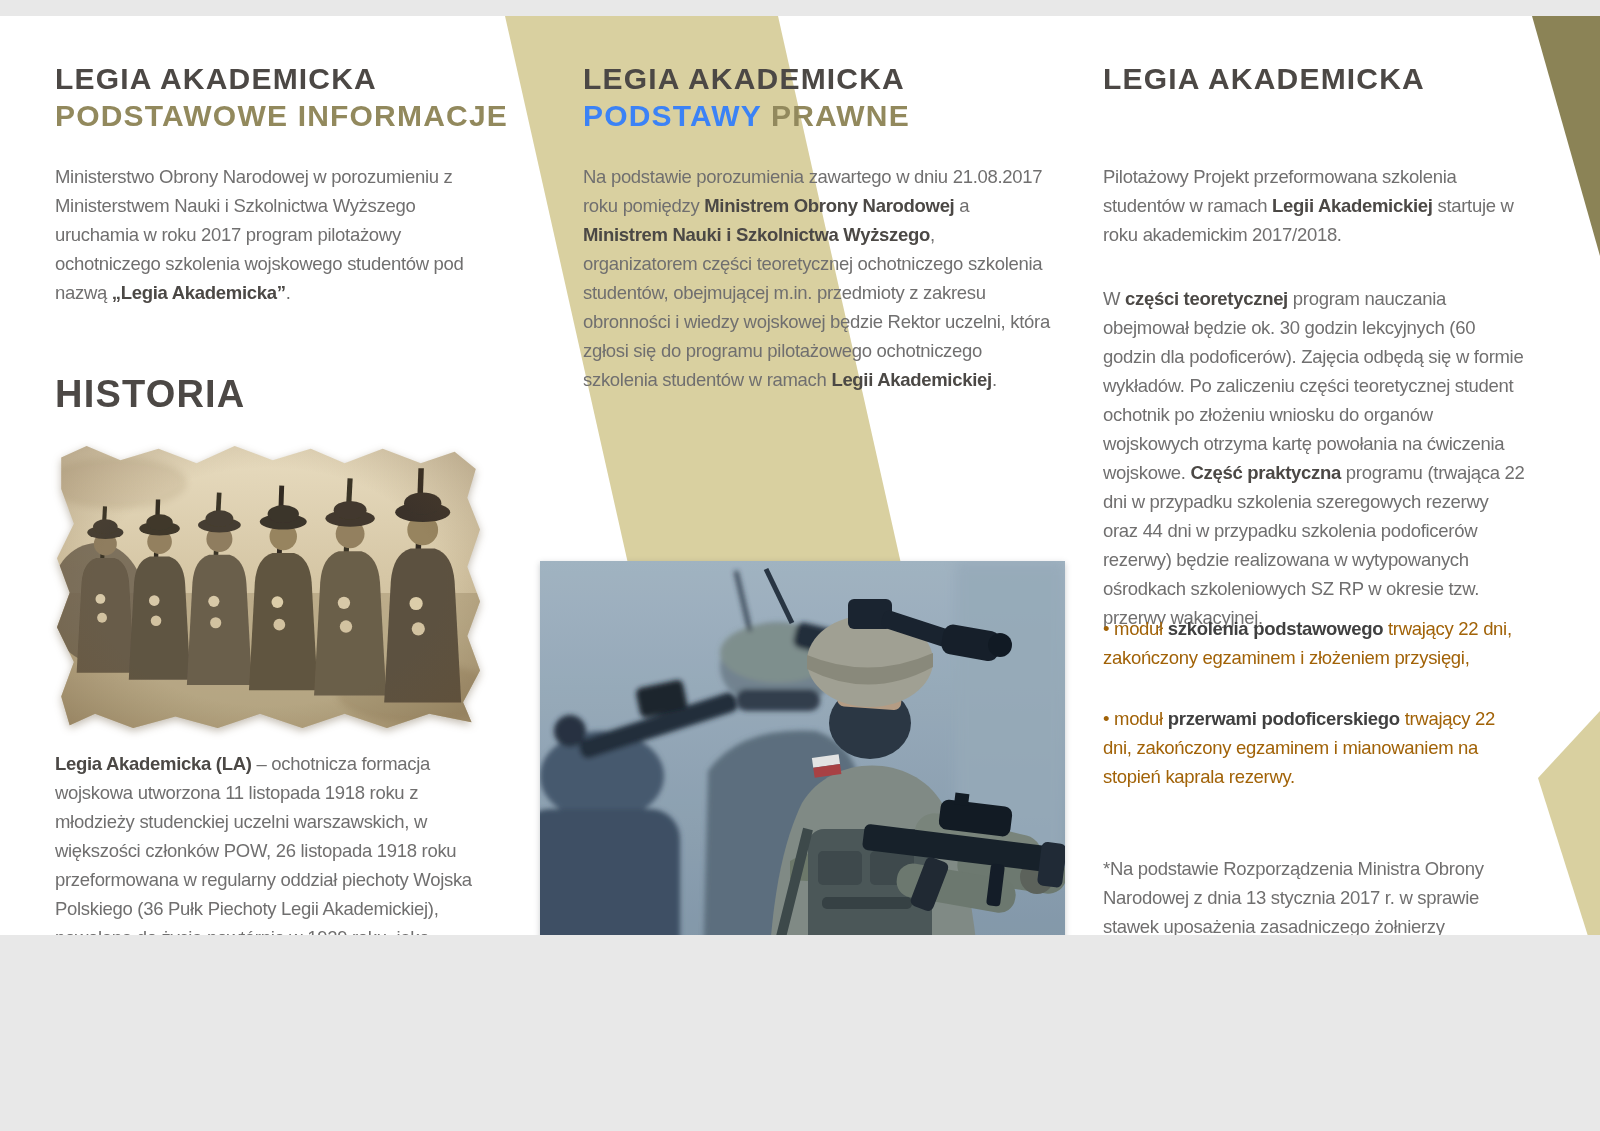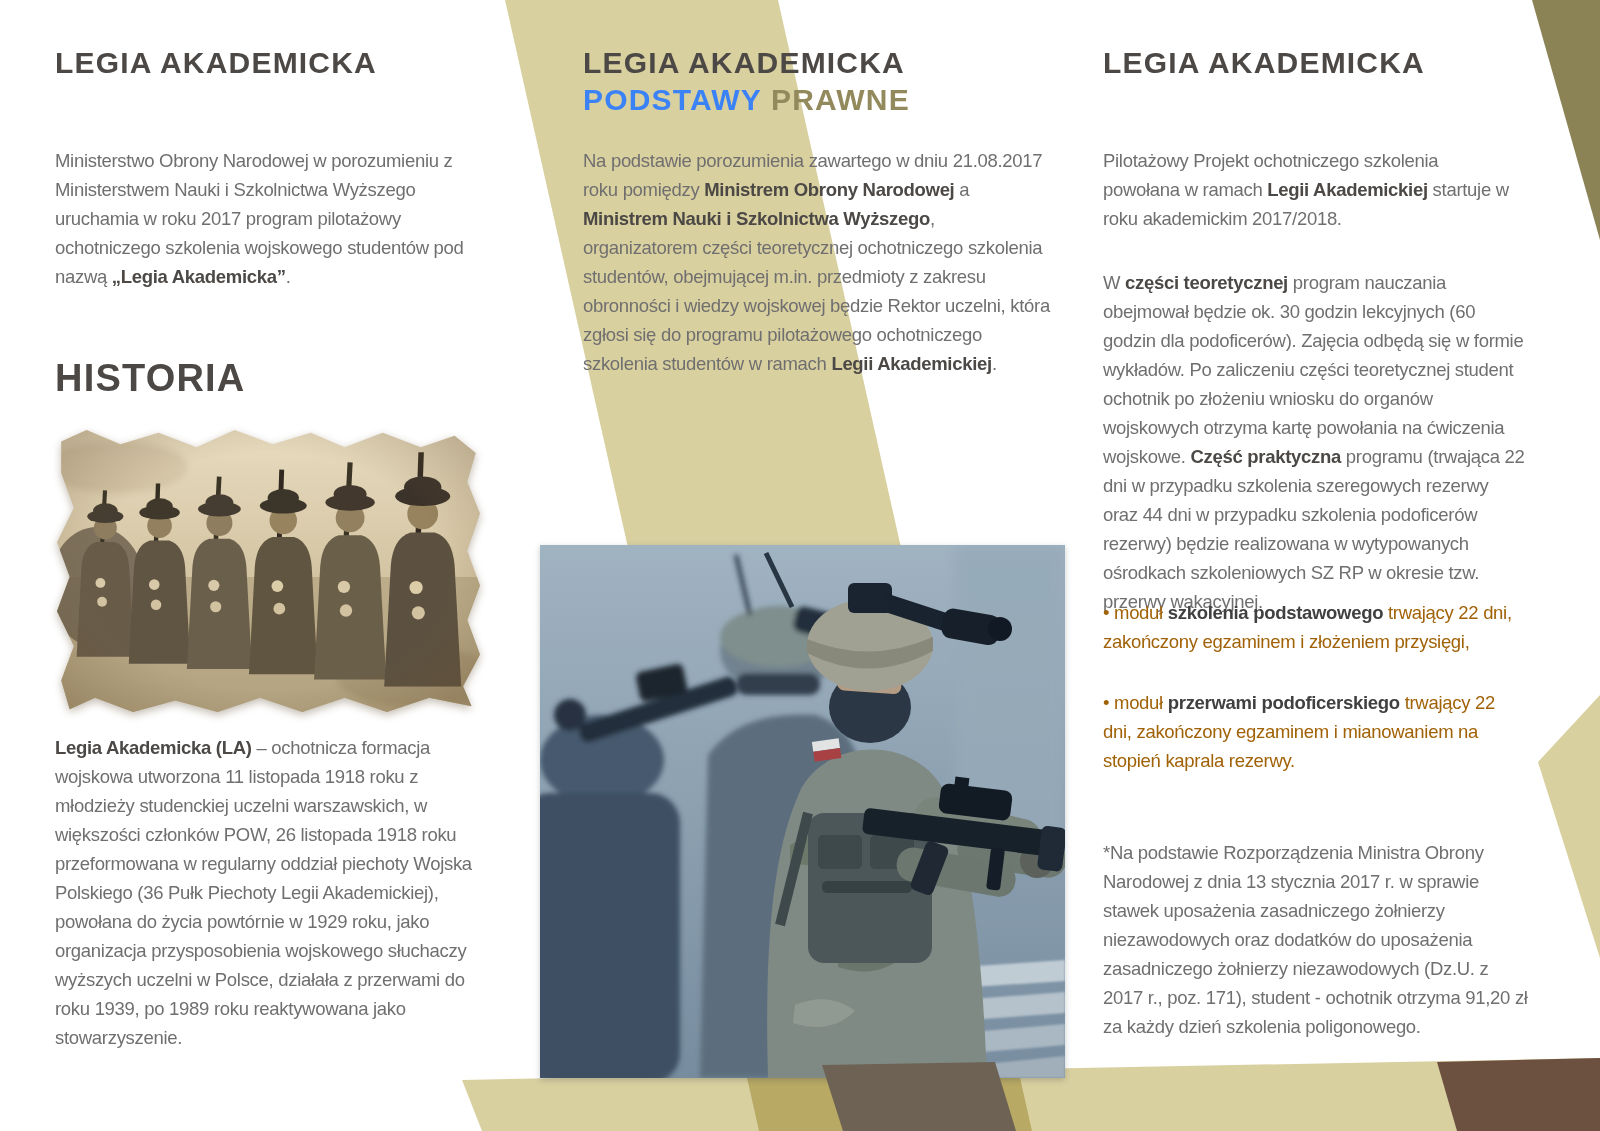--- a/index.html
+++ b/index.html
@@ -1,18 +1,18 @@
 <!DOCTYPE html>
 <html><head>
 <meta charset="utf-8">
 <style>
   html,body{margin:0;padding:0;background:#e8e8e8;}
   #stage{
-    position:relative;width:1600px;height:1131px;background:#ffffff;
-    overflow:hidden;font-family:"Liberation Sans",sans-serif;
+    position:relative;width:1600px;height:919px;background:#ffffff;
+    overflow:hidden;font-family:"Liberation Sans",sans-serif;margin-top:16px;
   }
   svg{display:block;}
   .bg-svg{position:absolute;left:0;top:0;}
   .fg-svg{position:absolute;left:0;top:0;pointer-events:none;}
   .col-block{position:absolute;}
   .title-line1{
     font-size:30px;font-weight:700;letter-spacing:1.2px;color:#4c4845;
     line-height:37px;white-space:nowrap;
   }
   .title-line2{
@@ -51,20 +51,21 @@
 
   <svg class="bg-svg" width="1600" height="1131" viewBox="0 0 1600 1131">
     <polygon points="505,0 778,0 1032,1131 759,1131" style="mix-blend-mode:multiply" fill="#d9d0a0"></polygon>
     <polygon points="462,1080 1600,1058 1600,1131 482,1131" style="mix-blend-mode:multiply" fill="#d9d0a0"></polygon>
     <polygon points="1532,0 1600,0 1600,240" fill="#8b8356"></polygon>
     <polygon points="1600,695 1600,958 1538,762" fill="#d9d0a0"></polygon>
   </svg>
 
   <div class="col-block" style="left:55px;top:44px;">
     <div class="title-line1">LEGIA AKADEMICKA</div>
+    <div class="title-line2">PODSTAWOWE INFORMACJE</div>
   </div>
   <p class="body-p col-block" style="left:55px;top:146px;width:432px;"><span>Ministerstwo Obrony Narodowej w porozumieniu z Ministerstwem Nauki i Szkolnictwa Wyższego uruchamia w roku 2017 program pilotażowy ochotniczego szkolenia wojskowego studentów pod nazwą </span><span class="seg-b">„Legia Akademicka”</span><span>.</span></p>
   <div class="section-title col-block" style="left:55px;top:360px;">HISTORIA</div>
 
   <div id="hist-photo" class="photo-frame" style="left:57px;top:427px;">
     <div class="torn">
       <svg width="423" height="288" viewBox="0 0 423 288">
         <defs>
           <linearGradient id="sepiaBg" x1="0" y1="0" x2="0" y2="1">
             <stop offset="0" stop-color="#e8dcc0"></stop>
@@ -244,21 +245,21 @@
         <circle cx="460" cy="84" r="12" fill="#0a1018"></circle>
         <line x1="252" y1="62" x2="226" y2="8" stroke="#232e3a" stroke-width="5"></line>
       </g>
       <rect width="525" height="533" fill="#5d7a96" opacity="0.10"></rect>
     </svg>
   </div>
 
   <div class="col-block" style="left:1103px;top:44px;">
     <div class="title-line1">LEGIA AKADEMICKA</div>
   </div>
-  <p class="body-p col-block" style="left:1103px;top:146px;width:415px;"><span>Pilotażowy Projekt ochotniczego szkolenia powołana w ramach </span><span class="seg-b">Legii Akademickiej</span><span> startuje w roku akademickim 2017/2018.</span></p>
+  <p class="body-p col-block" style="left:1103px;top:146px;width:415px;"><span>Pilotażowy Projekt przeformowana szkolenia studentów w ramach </span><span class="seg-b">Legii Akademickiej</span><span> startuje w roku akademickim 2017/2018.</span></p>
   <p class="body-p col-block" style="left:1103px;top:268px;width:425px;"><span>W </span><span class="seg-b">części teoretycznej</span><span> program nauczania obejmował będzie ok. 30 godzin lekcyjnych (60 godzin dla podoficerów). Zajęcia odbędą się w formie wykładów. Po zaliczeniu części teoretycznej student ochotnik po złożeniu wniosku do organów wojskowych otrzyma kartę powołania na ćwiczenia wojskowe. </span><span class="seg-b">Część praktyczna</span><span> programu (trwająca 22 dni w przypadku szkolenia szeregowych rezerwy oraz 44 dni w przypadku szkolenia podoficerów rezerwy) będzie realizowana w wytypowanych ośrodkach szkoleniowych SZ RP w okresie tzw. przerwy wakacyjnej.</span></p>
   <p class="body-p col-block" style="left:1103px;top:598px;width:425px;"><span class="seg-ol">• moduł </span><span class="seg-ob">szkolenia podstawowego</span><span class="seg-ol"> trwający 22 dni, zakończony egzaminem i złożeniem przysięgi,</span></p>
   <p class="body-p col-block" style="left:1103px;top:688px;width:425px;"><span class="seg-ol">• moduł </span><span class="seg-ob">przerwami podoficerskiego</span><span class="seg-ol"> trwający 22 dni, zakończony egzaminem i mianowaniem na stopień kaprala rezerwy.</span></p>
   <p class="body-p col-block" style="left:1103px;top:838px;width:425px;"><span>*Na podstawie Rozporządzenia Ministra Obrony Narodowej z dnia 13 stycznia 2017 r. w sprawie stawek uposażenia zasadniczego żołnierzy niezawodowych oraz dodatków do uposażenia zasadniczego żołnierzy niezawodowych (Dz.U. z 2017 r., poz. 171), student - ochotnik otrzyma 91,20 zł za każdy dzień szkolenia poligonowego.</span></p>
 
   <svg class="fg-svg" width="1600" height="1131" viewBox="0 0 1600 1131">
     <polygon points="822,1065 995,1062 1016,1131 843,1131" fill="#6e6254"></polygon>
     <polygon points="1437,1062 1600,1058 1600,1131 1457,1131" fill="#6d5140"></polygon>
   </svg>
 

